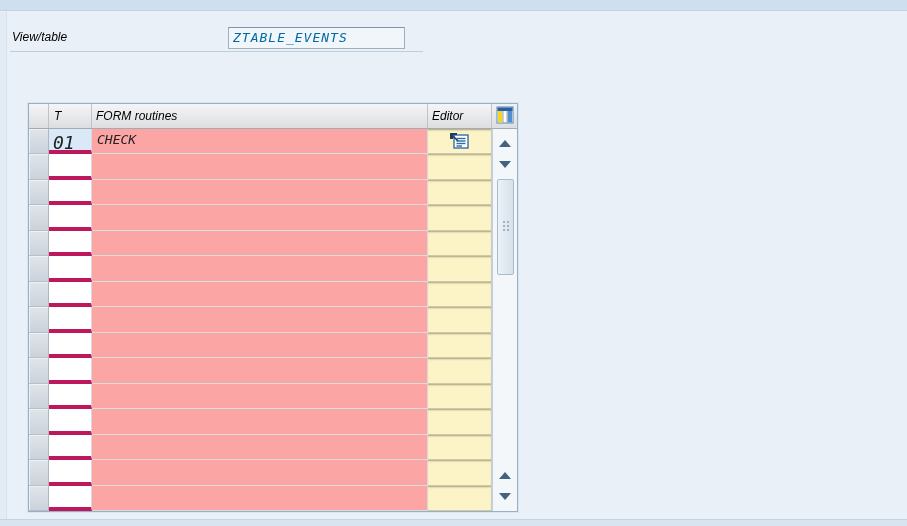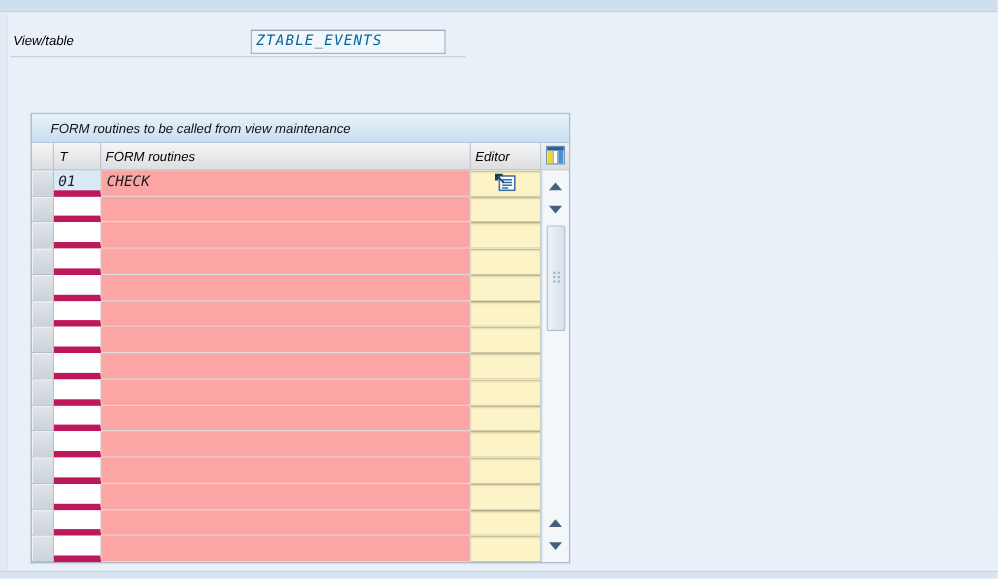--- a/index.html
+++ b/index.html
@@ -41,22 +41,22 @@
   .h-corner { width:25px; display:flex; align-items:center; justify-content:center;
               border-right:none !important; padding-top:0 !important;
               background:linear-gradient(#eff1f3,#dbdee2); }
 
   .tbl-body { flex:1; display:flex; min-height:0; }
   .rows { flex:1; display:flex; flex-direction:column; }
   .row { flex:1 0 0; display:flex; min-height:0; }
   .cell-sel { width:20px; background:linear-gradient(180deg,#e0e5ea,#cbd2da);
               border-right:1px solid #aeb6c0; border-bottom:1px solid #b8bfc8;
               box-shadow:inset 1px 1px 0 #eff2f5; }
-  .cell-t { width:43px; border-right:1px solid #d9d9d9; border-bottom:6px solid #be185d;
-            font-family:"DejaVu Sans Mono", monospace; font-size:13px; color:#222;
+  .cell-t { width:43px; border-right:1px solid #d9d9d9; border-bottom:4px solid #be185d;
+            font-family:"DejaVu Sans Mono", monospace; font-size:18px; color:#222;
             padding:3px 0 0 4px; background:#fff; overflow:hidden; }
   .cell-t.filled { background:#d9e9f8; }
   .cell-form { flex:1; border-right:1px solid #d9d9d9; border-bottom:1px solid #dcdcdc;
                font-family:"DejaVu Sans Mono", monospace; font-size:13px; color:#222;
                padding:3px 0 0 5px; background:#fca5a5; overflow:hidden; }
   .cell-editor { width:64px; background:#fcf3c6; border-right:1px solid #c6cdd4;
                  border-bottom:1px solid #cfc9a8;
                  box-shadow:inset 0 2px 2px -1px rgba(110,105,80,0.6);
                  display:flex; align-items:center; justify-content:center; }
 
@@ -84,21 +84,20 @@
 <div class="screen">
 
   <div class="topbar"></div>
   <div class="leftstrip"></div>
 
   <div class="viewtable-label">View/table</div>
   <div class="viewtable-field">ZTABLE_EVENTS</div>
   <div class="separator"></div>
 
   <div class="tbl">
-    <div class="tbl-title">FORM routines to be called from view maintenance</div>
 
     <div class="tbl-header">
       <div class="h-sel"></div>
       <div class="h-t">T</div>
       <div class="h-form">FORM routines</div>
       <div class="h-editor">Editor</div>
       <div class="h-corner">
         <span>
           <svg width="18" height="18" viewBox="0 0 18 18">
             <rect x="1" y="1" width="16" height="16" fill="#ffffff" stroke="#5a87b5"></rect>

